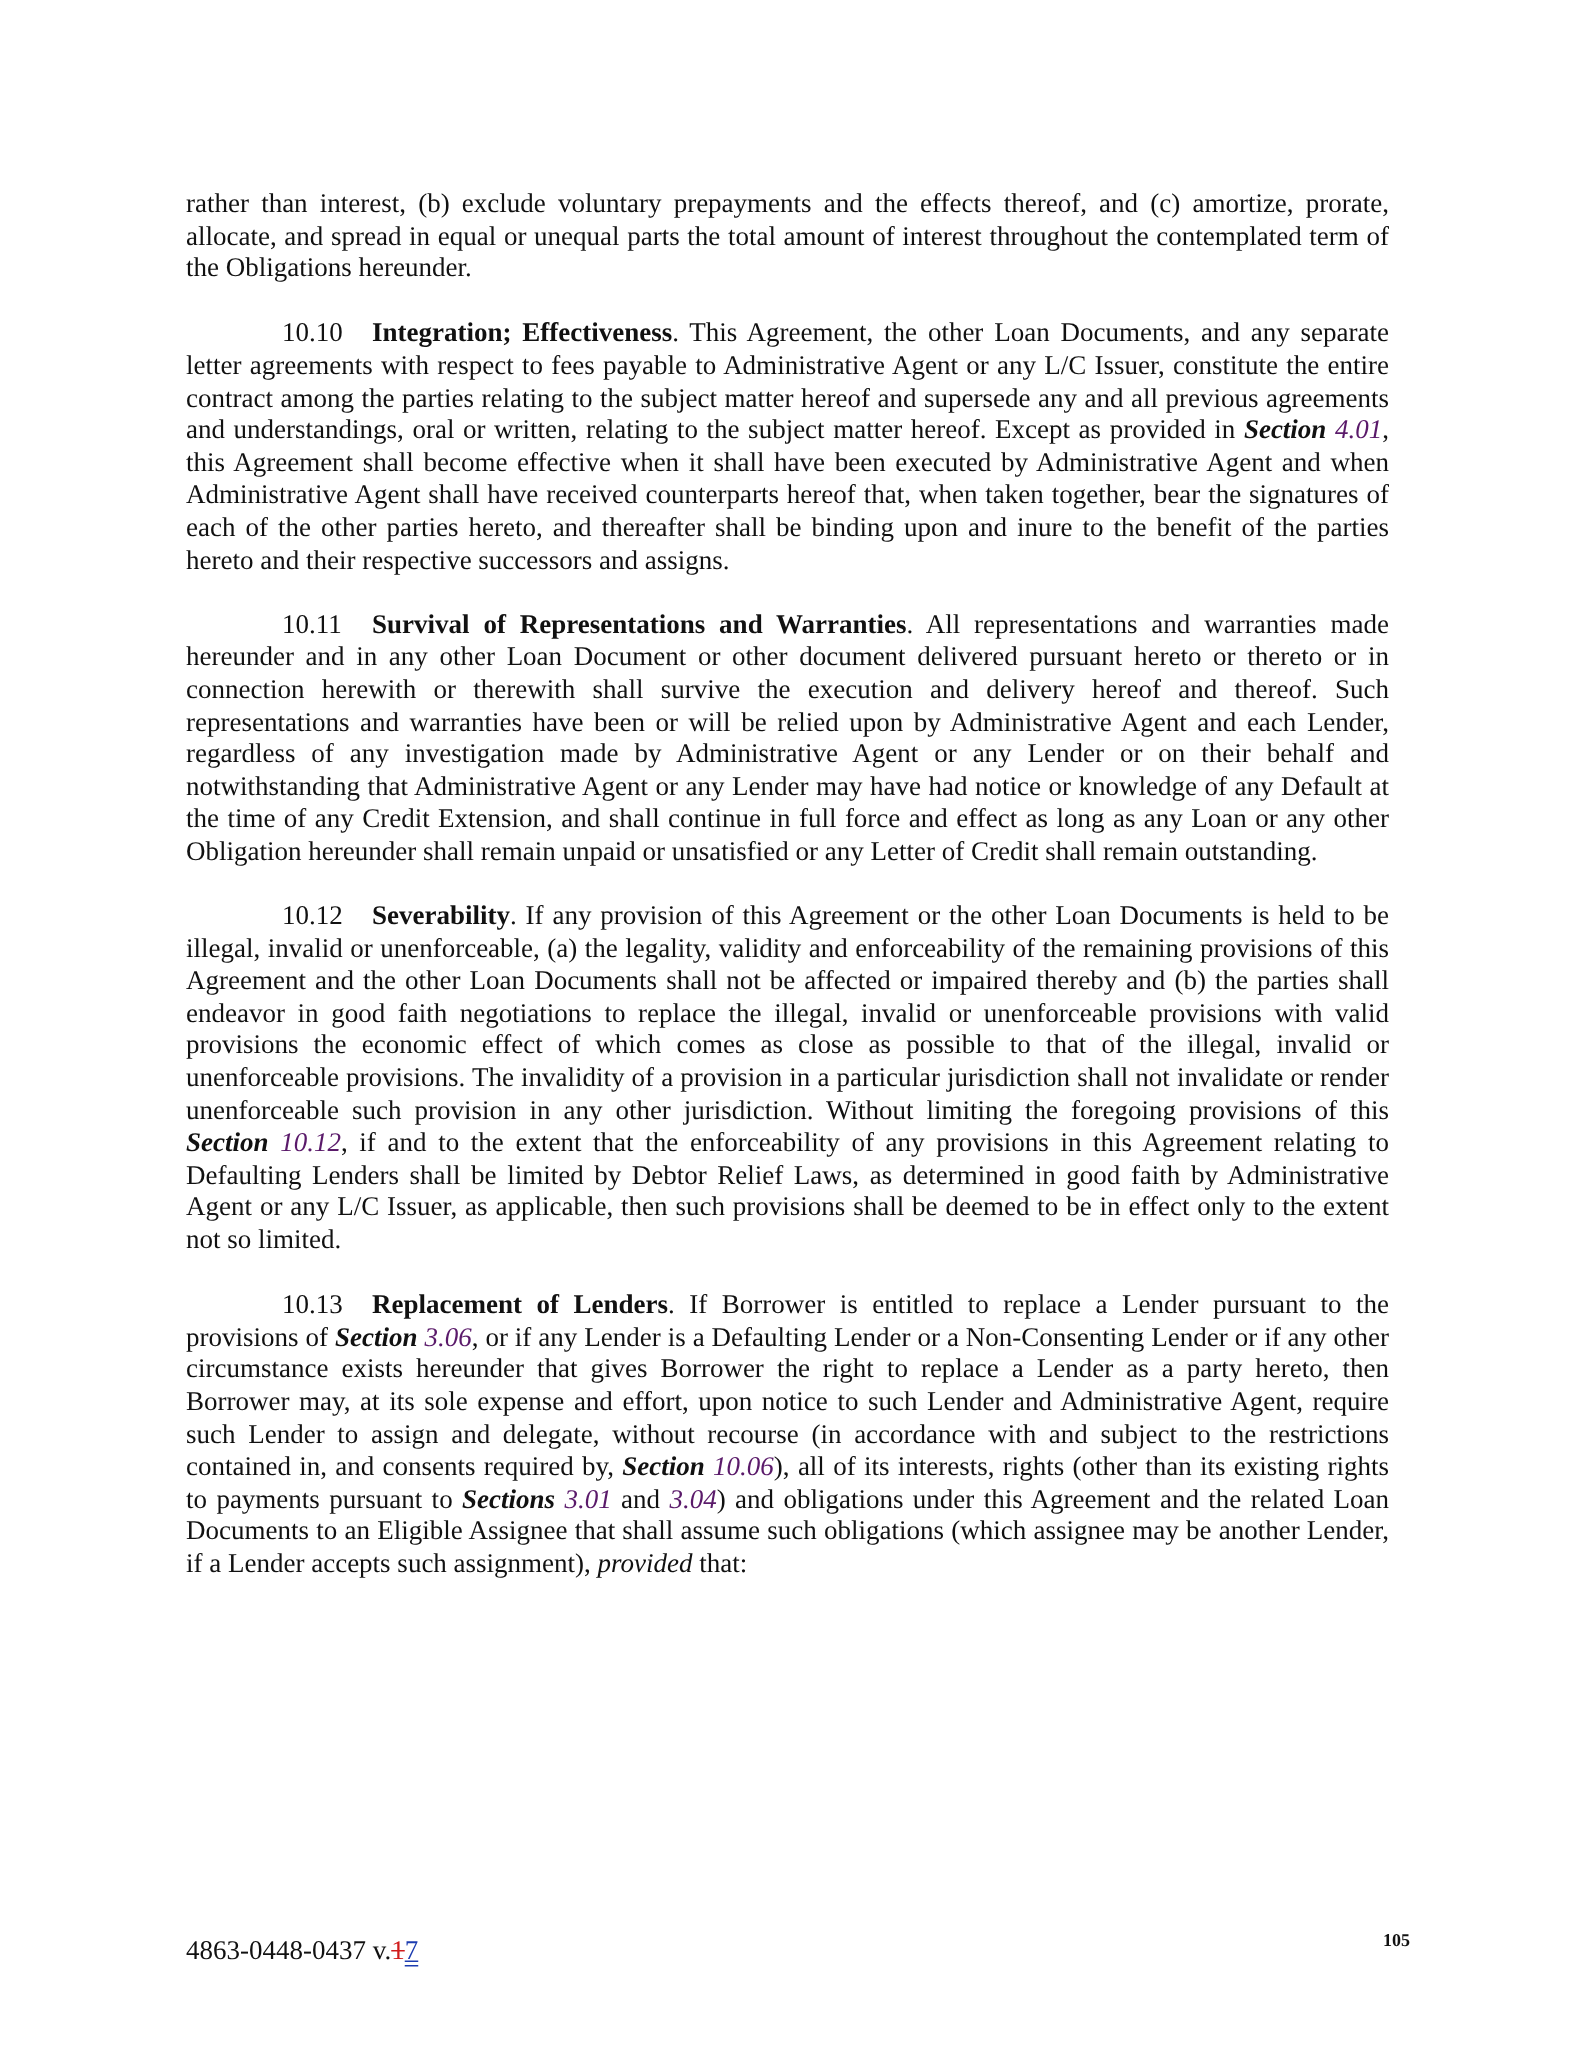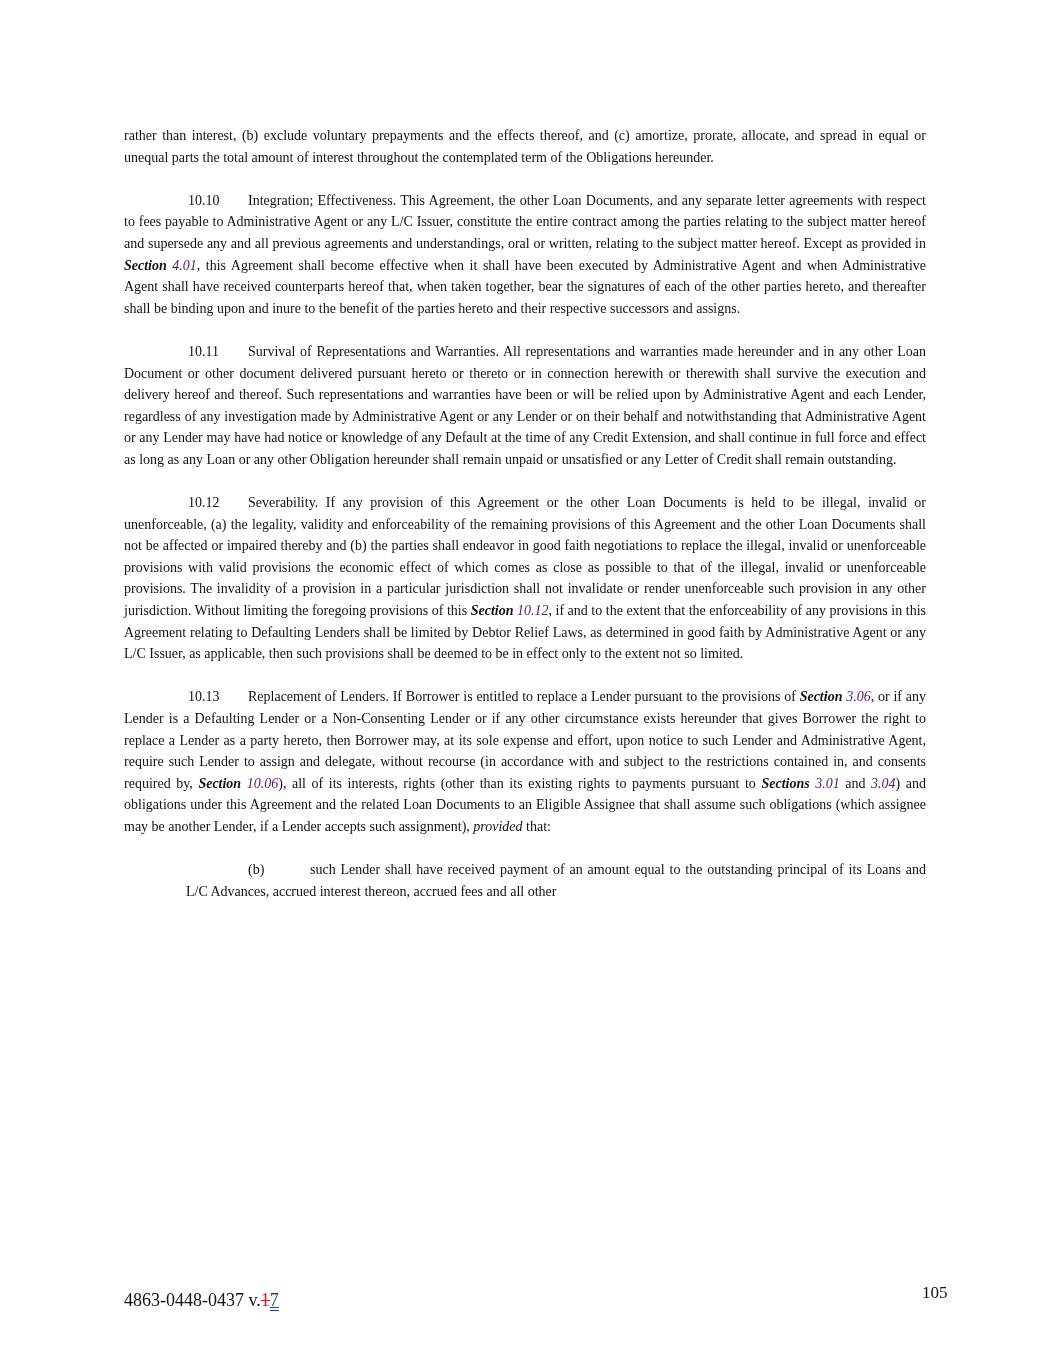--- a/index.html
+++ b/index.html
@@ -13,21 +13,21 @@
       position: relative;
       overflow: hidden;
       font-family: "Liberation Serif", "DejaVu Serif", serif;
       color: #111111;
     }
     .page-body {
       position: absolute;
       left: 124px;
       top: 125px;
       width: 802px;
-      font-size: 14px;
+      font-size: 18px;
       line-height: 21.6px;
       text-align: justify;
     }
     .para {
       margin: 0 0 21.6px 0;
     }
     .indent {
       text-indent: 64px;
     }
     .sub-para {
@@ -38,21 +38,21 @@
       display: inline-block;
       width: 60px;
       text-indent: 0;
     }
     .sub-label {
       display: inline-block;
       width: 62px;
       text-indent: 0;
     }
     .heading {
-      font-weight: normal;
+      font-weight: bold;
     }
     .xref-word {
       font-weight: bold;
       font-style: italic;
       font-family: Liberation Serif, serif;
     }
     .xref-num {
       font-weight: normal;
       font-style: italic;
       color: #5a1a6a;
@@ -73,39 +73,39 @@
       text-decoration: line-through;
     }
     .ins {
       color: #1c3cb0;
       text-decoration: underline double;
     }
     .footer-page {
       position: absolute;
       left: 922px;
       top: 1285px;
-      font-size: 17px;
+      font-size: 12px;
       line-height: 16px;
+      font-weight: bold;
     }
   </style>
 </head>
 <body>
 
 <div class="page-body">
 
   <p class="para"><span>rather than interest, (b) exclude voluntary prepayments and the effects thereof, and (c) amortize, prorate, allocate, and spread in equal or unequal parts the total amount of interest throughout the contemplated term of the Obligations hereunder.</span></p>
 
   <p class="para indent"><span class="sec-num">10.10</span><span class="heading">Integration; Effectiveness</span><span>. This Agreement, the other Loan Documents, and any separate letter agreements with respect to fees payable to Administrative Agent or any L/C Issuer, constitute the entire contract among the parties relating to the subject matter hereof and supersede any and all previous agreements and understandings, oral or written, relating to the subject matter hereof. Except as provided in </span><span class="xref-word">Section</span> <span class="xref-num" style="color: rgb(90, 26, 106);">4.01</span><span>, this Agreement shall become effective when it shall have been executed by Administrative Agent and when Administrative Agent shall have received counterparts hereof that, when taken together, bear the signatures of each of the other parties hereto, and thereafter shall be binding upon and inure to the benefit of the parties hereto and their respective successors and assigns.</span></p>
 
   <p class="para indent"><span class="sec-num">10.11</span><span class="heading">Survival of Representations and Warranties</span><span>. All representations and warranties made hereunder and in any other Loan Document or other document delivered pursuant hereto or thereto or in connection herewith or therewith shall survive the execution and delivery hereof and thereof. Such representations and warranties have been or will be relied upon by Administrative Agent and each Lender, regardless of any investigation made by Administrative Agent or any Lender or on their behalf and notwithstanding that Administrative Agent or any Lender may have had notice or knowledge of any Default at the time of any Credit Extension, and shall continue in full force and effect as long as any Loan or any other Obligation hereunder shall remain unpaid or unsatisfied or any Letter of Credit shall remain outstanding.</span></p>
 
   <p class="para indent"><span class="sec-num">10.12</span><span class="heading">Severability</span><span>. If any provision of this Agreement or the other Loan Documents is held to be illegal, invalid or unenforceable, (a)&nbsp;the legality, validity and enforceability of the remaining provisions of this Agreement and the other Loan Documents shall not be affected or impaired thereby and (b)&nbsp;the parties shall endeavor in good faith negotiations to replace the illegal, invalid or unenforceable provisions with valid provisions the economic effect of which comes as close as possible to that of the illegal, invalid or unenforceable provisions. The invalidity of a provision in a particular jurisdiction shall not invalidate or render unenforceable such provision in any other jurisdiction. Without limiting the foregoing provisions of this </span><span class="xref-word">Section</span> <span class="xref-num" style="color: rgb(90, 26, 106);">10.12</span><span>, if and to the extent that the enforceability of any provisions in this Agreement relating to Defaulting Lenders shall be limited by Debtor Relief Laws, as determined in good faith by Administrative Agent or any L/C Issuer, as applicable, then such provisions shall be deemed to be in effect only to the extent not so limited.</span></p>
 
   <p class="para indent"><span class="sec-num">10.13</span><span class="heading">Replacement of Lenders</span><span>. If Borrower is entitled to replace a Lender pursuant to the provisions of </span><span class="xref-word">Section</span> <span class="xref-num" style="color: rgb(90, 26, 106);">3.06</span><span>, or if any Lender is a Defaulting Lender or a Non-Consenting Lender or if any other circumstance exists hereunder that gives Borrower the right to replace a Lender as a party hereto, then Borrower may, at its sole expense and effort, upon notice to such Lender and Administrative Agent, require such Lender to assign and delegate, without recourse (in accordance with and subject to the restrictions contained in, and consents required by, </span><span class="xref-word">Section</span> <span class="xref-num" style="color: rgb(90, 26, 106);">10.06</span><span>), all of its interests, rights (other than its existing rights to payments pursuant to </span><span class="xref-word">Sections</span> <span class="xref-num" style="color: rgb(90, 26, 106);">3.01</span><span> and </span><span class="xref-num" style="color: rgb(90, 26, 106);">3.04</span><span>) and obligations under this Agreement and the related Loan Documents to an Eligible Assignee that shall assume such obligations (which assignee may be another Lender, if a Lender accepts such assignment), </span><span class="italic">provided</span><span> that:</span></p>
 
 
-  <p class="sub-para"><span class="sub-label">(b)</span><span>such Lender shall have received payment of an amount equal to the outstanding principal of its Loans and L/C Advances, accrued interest thereon, accrued fees and all other</span></p>
 
 </div>
 
 <div class="footer-docid"><span>4863-0448-0437 v.</span><span class="del" style="color: rgb(208, 28, 28);">1</span><span class="ins" style="color: rgb(28, 60, 176);">7</span></div>
 
 <div class="footer-page">105</div>
 
 </body></html>

